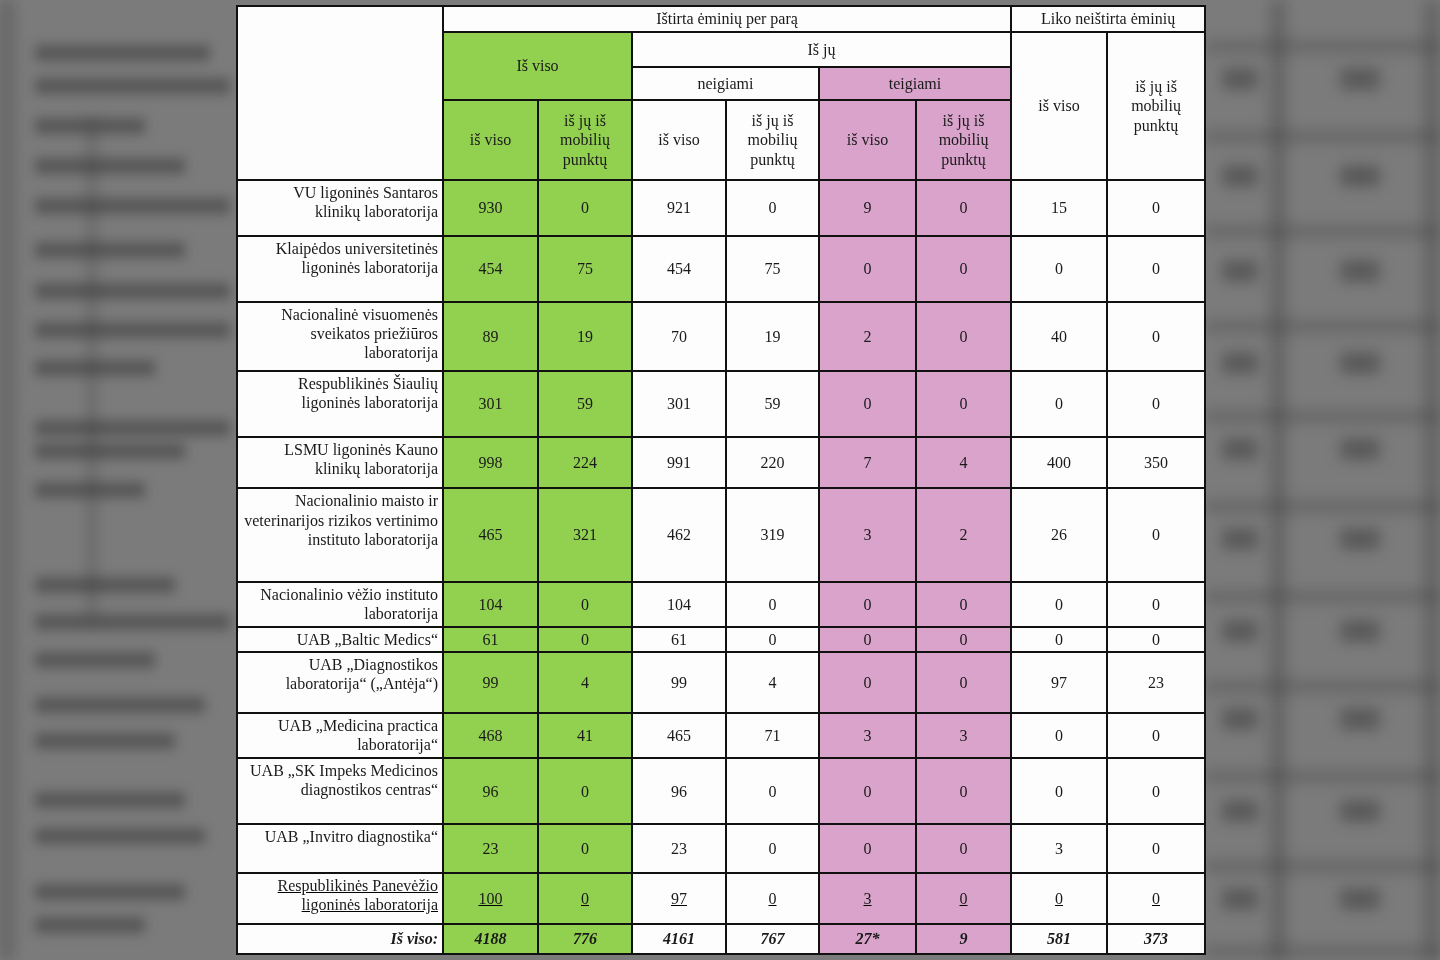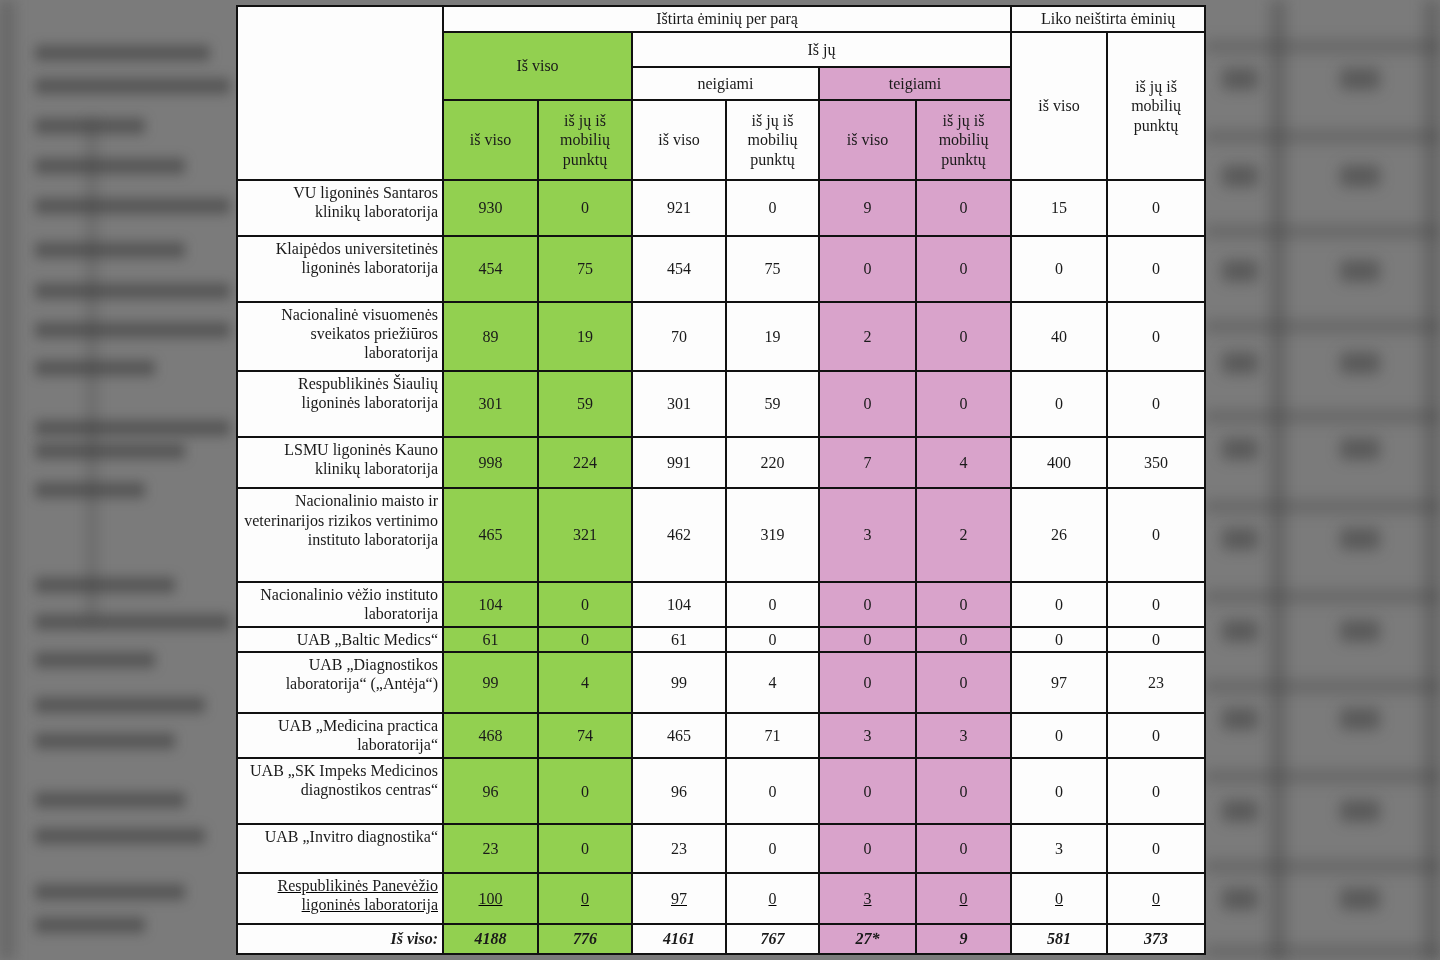--- a/index.html
+++ b/index.html
@@ -267,21 +267,21 @@
           <td>99</td>
           <td>4</td>
           <td class="pink">0</td>
           <td class="pink">0</td>
           <td>97</td>
           <td>23</td>
         </tr>
         <tr style="height: 44px;">
           <td class="name">UAB „Medicina practica laboratorija“</td>
           <td class="green">468</td>
-          <td class="green">74</td>
+          <td class="green">41</td>
           <td>465</td>
           <td>71</td>
           <td class="pink">3</td>
           <td class="pink">3</td>
           <td>0</td>
           <td>0</td>
         </tr>
         <tr style="height: 65px;">
           <td class="name">UAB „SK Impeks Medicinos diagnostikos centras“</td>
           <td class="green">96</td>

